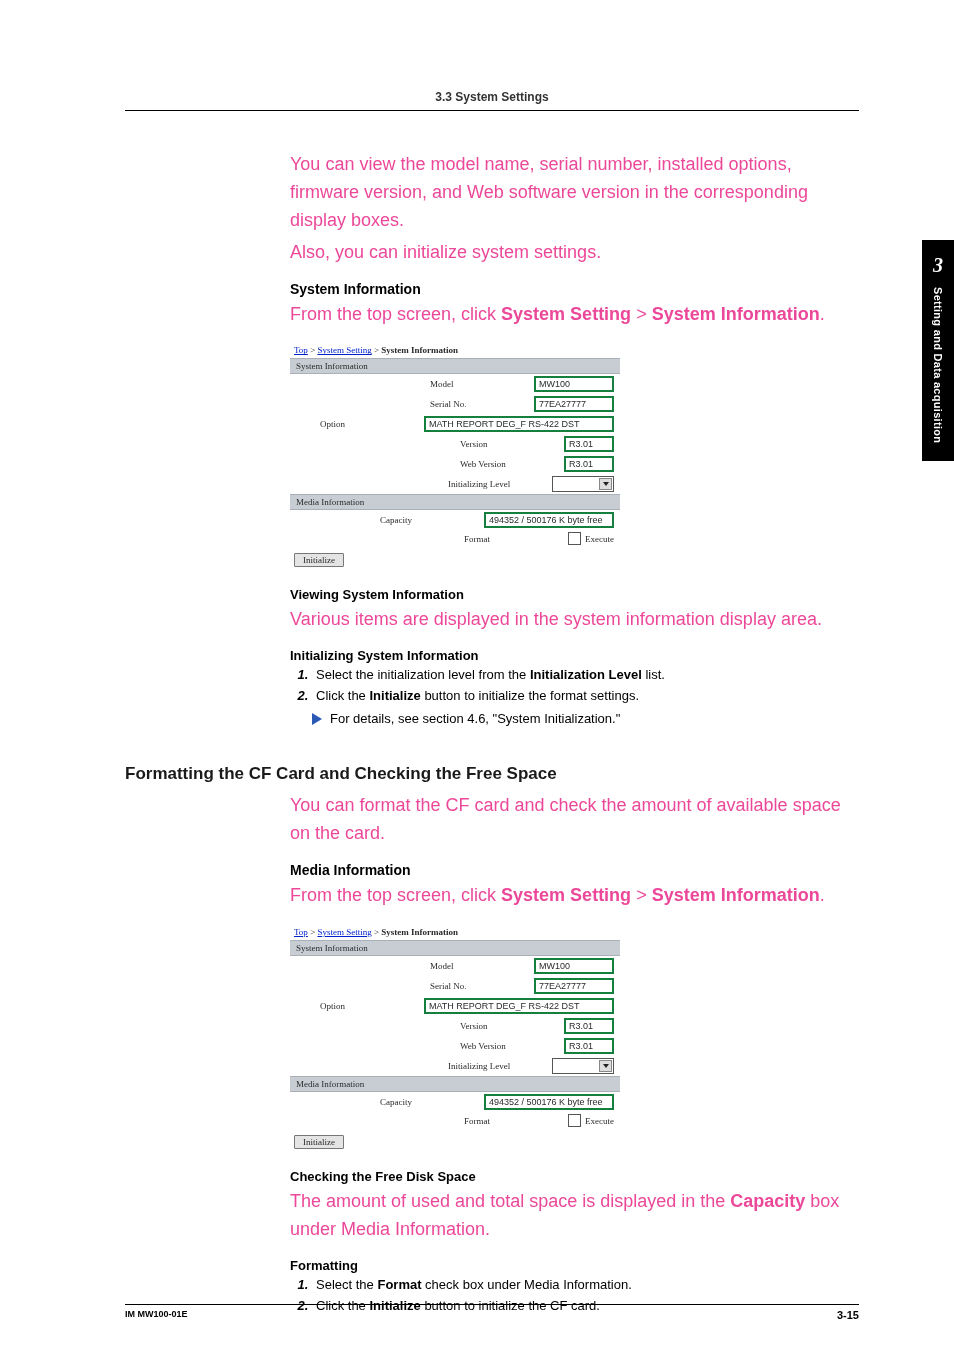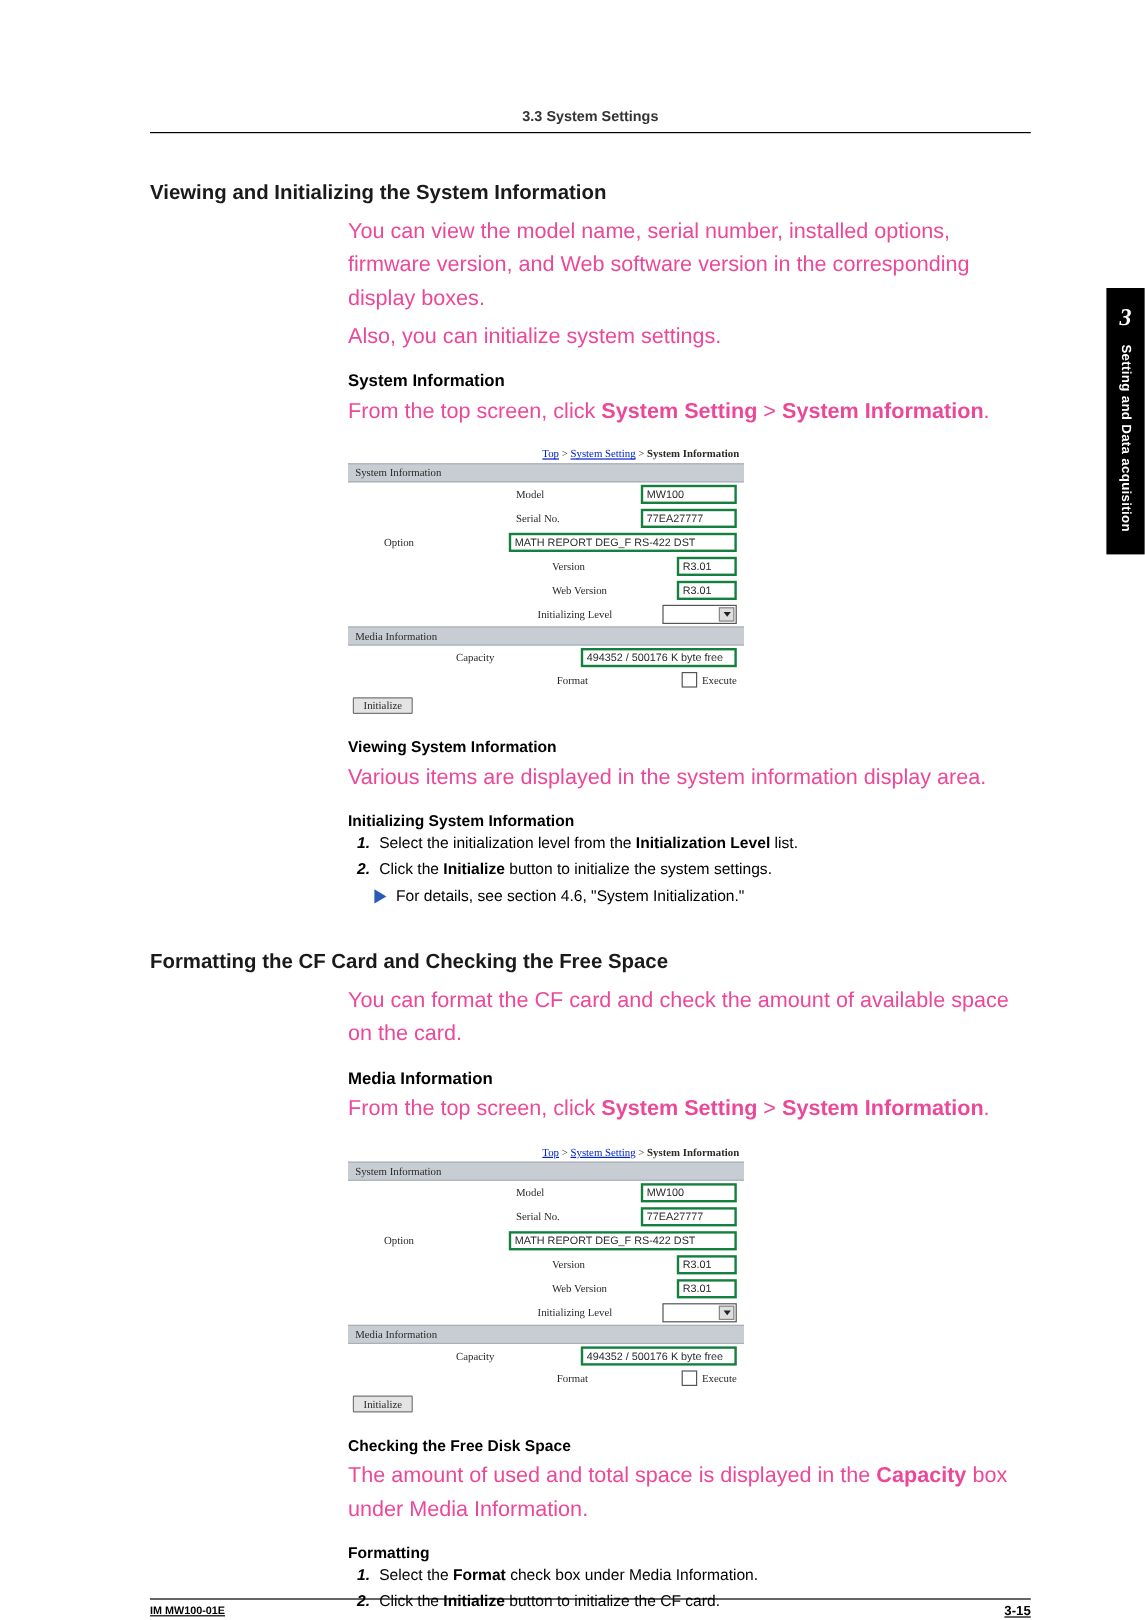--- a/index.html
+++ b/index.html
@@ -87,21 +87,21 @@
     width: 330px;
     background: #fff;
     border: none;
     margin: 6px 0 10px 0;
     font-family: "Times New Roman", serif;
     font-size: 9px;
     color: #2a2a2a;
   }
   .shot .crumb {
     padding: 3px 4px;
-    text-align: right;
+    text-align: left;
   }
   .shot .crumb span { color: #0022cc; text-decoration: underline; }
   .shot .crumb b { font-weight: bold; }
   .shot .bar {
     background: #c7cdd3;
     border-top: 1px solid #aab0b8;
     border-bottom: 1px solid #aab0b8;
     padding: 2px 6px;
     font-size: 9px;
   }
@@ -193,34 +193,32 @@
   .footer {
     position: absolute;
     bottom: 40px;
     left: 125px;
     right: 95px;
     border-top: 1px solid #000;
     padding-top: 4px;
     display: flex;
     justify-content: space-between;
     font-size: 11px;
-    text-decoration: underline;
   }
   .footer .doc { font-weight: bold; font-size: 9px; }
   .footer .pg { font-weight: bold; }
 </style>
 </head>
 <body>
 
 <div class="page">
 
   <div class="header-right">3.3  System Settings</div>
   <hr class="header-rule">
 
-  <h2 class="section-title">Viewing and Initializing the System Information</h2>
   <div class="body-indent">
     <p class="para">You can view the model name, serial number, installed options, firmware version, and Web software version in the corresponding display boxes.</p>
     <p class="para" style="margin-top:-10px">Also, you can initialize system settings.</p>
 
     <h3 class="sub-h">System Information</h3>
     <p class="para">
       <span>From the top screen, click </span><span class="bold">System Setting</span><span> &gt; </span><span class="bold">System Information</span><span>.</span>
     </p>
 
     <div class="shot">
@@ -266,21 +264,21 @@
         </div>
       <div class="btn">Initialize</div>
     </div>
 
     <h4 class="sub-h2">Viewing System Information</h4>
     <p class="para">Various items are displayed in the system information display area.</p>
 
     <h4 class="sub-h2">Initializing System Information</h4>
     <ol class="steps">
       <li><span>Select the initialization level from the </span><span class="bold">Initialization Level</span><span> list.</span></li>
-      <li><span>Click the </span><span class="bold">Initialize</span><span> button to initialize the system settings.</span></li>
+      <li><span>Click the </span><span class="bold">Initialize</span><span> button to initialize the format settings.</span></li>
     </ol>
     <div class="note-row">
       <div class="note-arrow"></div>
       <span>For details, see section 4.6, "System Initialization."</span>
     </div>
   </div>
 
   <h2 class="section-title" style="margin-top:38px">Formatting the CF Card and Checking the Free Space</h2>
   <div class="body-indent">
     <p class="para">You can format the CF card and check the amount of available space on the card.</p>

